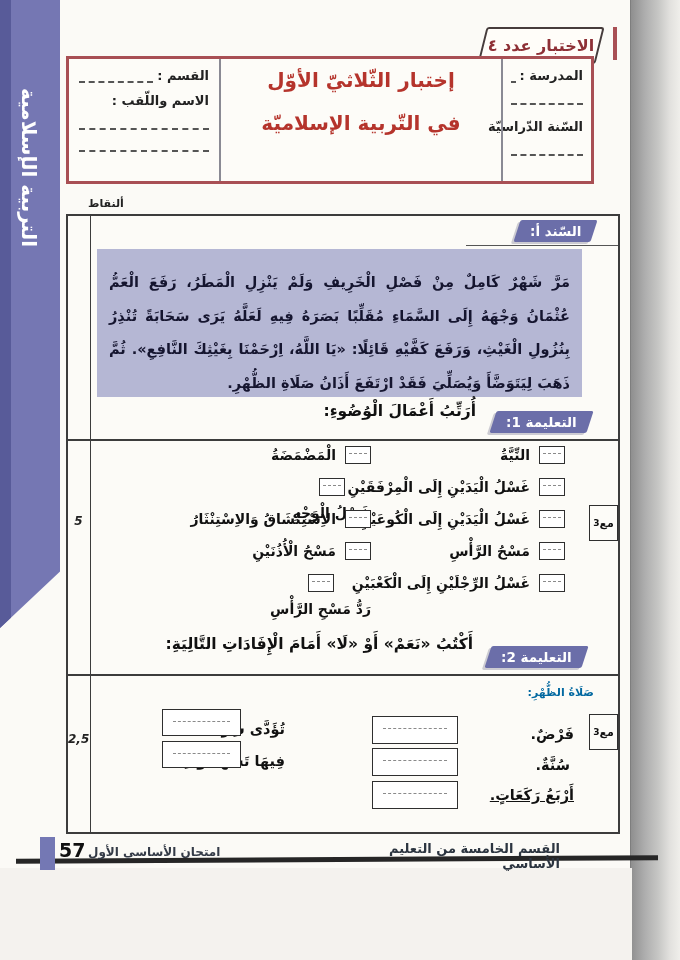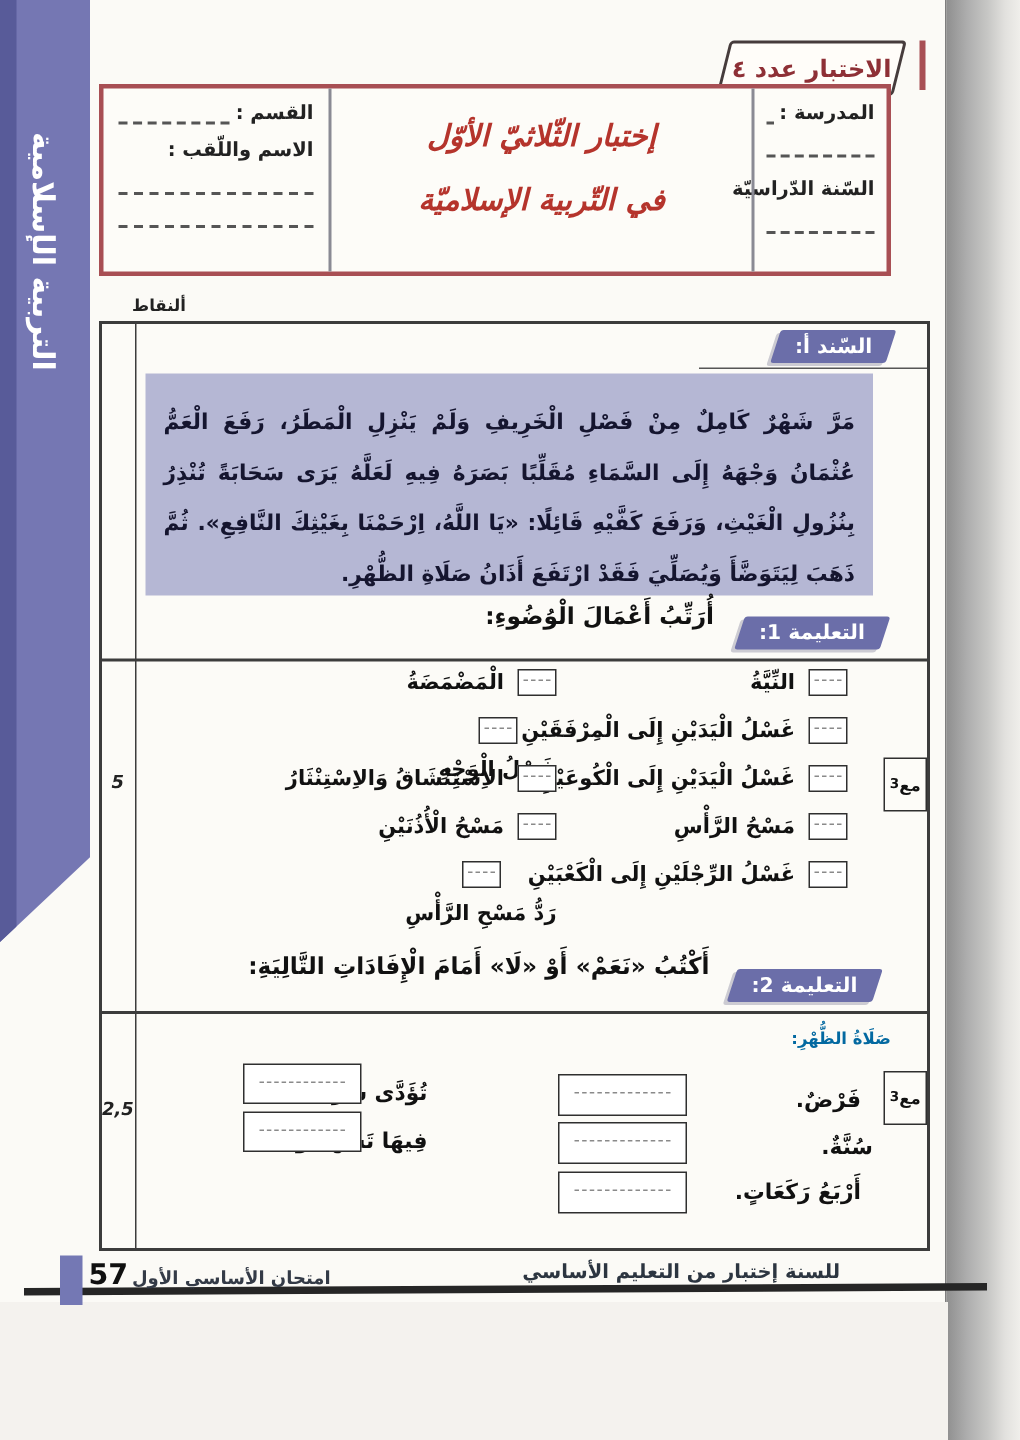--- a/index.html
+++ b/index.html
@@ -25,21 +25,21 @@
   .exam-tab{position:absolute;left:482px;top:27px;width:114px;height:33px;background:#fffdf9;
     border:2.5px solid #463c3c;border-radius:3px;transform:skewX(-14deg);}
   .exam-tab-text{transform:skewX(14deg);display:block;text-align:center;line-height:33px;
     color:#8e3036;font-weight:bold;font-size:16px;}
   .red-corner{position:absolute;left:613px;top:27px;width:4px;height:33px;background:#a84f54;}
 
   
   .header-box{position:absolute;left:66px;top:56px;width:528px;height:128px;background:#fdfcf8;
     border:3px solid #a84f54;display:flex;direction:rtl;box-sizing:border-box;}
   .h-right{width:88px;padding:9px 8px 0;box-sizing:border-box;}
-  .h-mid{flex:1;border-right:2.5px solid #8a8a94;border-left:2.5px solid #8a8a94;padding-top:10px;box-sizing:border-box;font-style:italic;}
+  .h-mid{flex:1;border-right:2.5px solid #8a8a94;border-left:2.5px solid #8a8a94;box-sizing:border-box;}
   .h-left{width:150px;padding:9px 10px 0;box-sizing:border-box;}
   .h-label{font-size:13px;font-weight:bold;color:#222;white-space:nowrap;}
   .h-row{display:flex;align-items:flex-end;gap:4px;}
   .dash-fill{flex:1;border-bottom:2px dashed #555;height:12px;}
   .dash-line{border-bottom:2px dashed #555;height:0;margin-top:20px;}
   .hdr-title{color:#b5342c;font-weight:bold;font-size:20px;text-align:center;line-height:2.15;direction:rtl;}
 
   
   .points-label{position:absolute;left:88px;top:197px;font-size:11px;font-weight:bold;color:#222;direction:rtl;}
 
@@ -217,35 +217,35 @@
     </div>
 
     <div class="instruction inst2">أَكْتُبُ «نَعَمْ» أَوْ «لَا» أَمَامَ الْإِفَادَاتِ التَّالِيَةِ:</div>
     <div class="tab tab2">
       <span class="tab-text">التعليمة 2:</span>
     </div>
 
     <div class="ex2-heading">صَلَاةُ الظُّهْرِ:</div>
 
     <div class="ex2-text" style="right:44px;top:510px;">فَرْضٌ.</div>
-    <div class="ex2-text" style="right:36px;top:541px;margin-left:12px;">سُنَّةٌ.</div>
-    <div class="ex2-text" style="right:44px;top:571px;">أَرْبَعُ رَكَعَاتٍ.</div>
+    <div class="ex2-text" style="right:48px;top:541px;margin-left:12px;">سُنَّةٌ.</div>
+    <div class="ex2-text" style="right:44px;top:571px;text-decoration:underline;">أَرْبَعُ رَكَعَاتٍ.</div>
     <div class="ans-box ans-r" style="top:500px;"></div>
     <div class="ans-box ans-r" style="top:532px;"></div>
     <div class="ans-box ans-r" style="top:565px;"></div>
 
     <div class="ex2-text" style="right:333px;top:505px;">تُؤَدَّى سِرًّا.</div>
     <div class="ex2-text" style="right:333px;top:537px;">فِيهَا تَشَهُّدٌ وَاحِدٌ.</div>
     <div class="ans-box ans-l" style="top:493px;"></div>
     <div class="ans-box ans-l" style="top:525px;"></div>
 
     <div class="crit-box crit2">
       <span>مع</span>
         <sup>3</sup>
     </div>
   </div>
 
-  <div class="footer-level">للسنة إختبار من التعليم الأساسي</div>
+  <div class="footer-level">القسم الخامسة من التعليم الأساسي</div>
   <div class="footer-square"></div>
   <div class="footer-page">57</div>
   <div class="footer-exam">امتحان الأساسي الأول</div>
 
 </div>
 
 </body></html>

